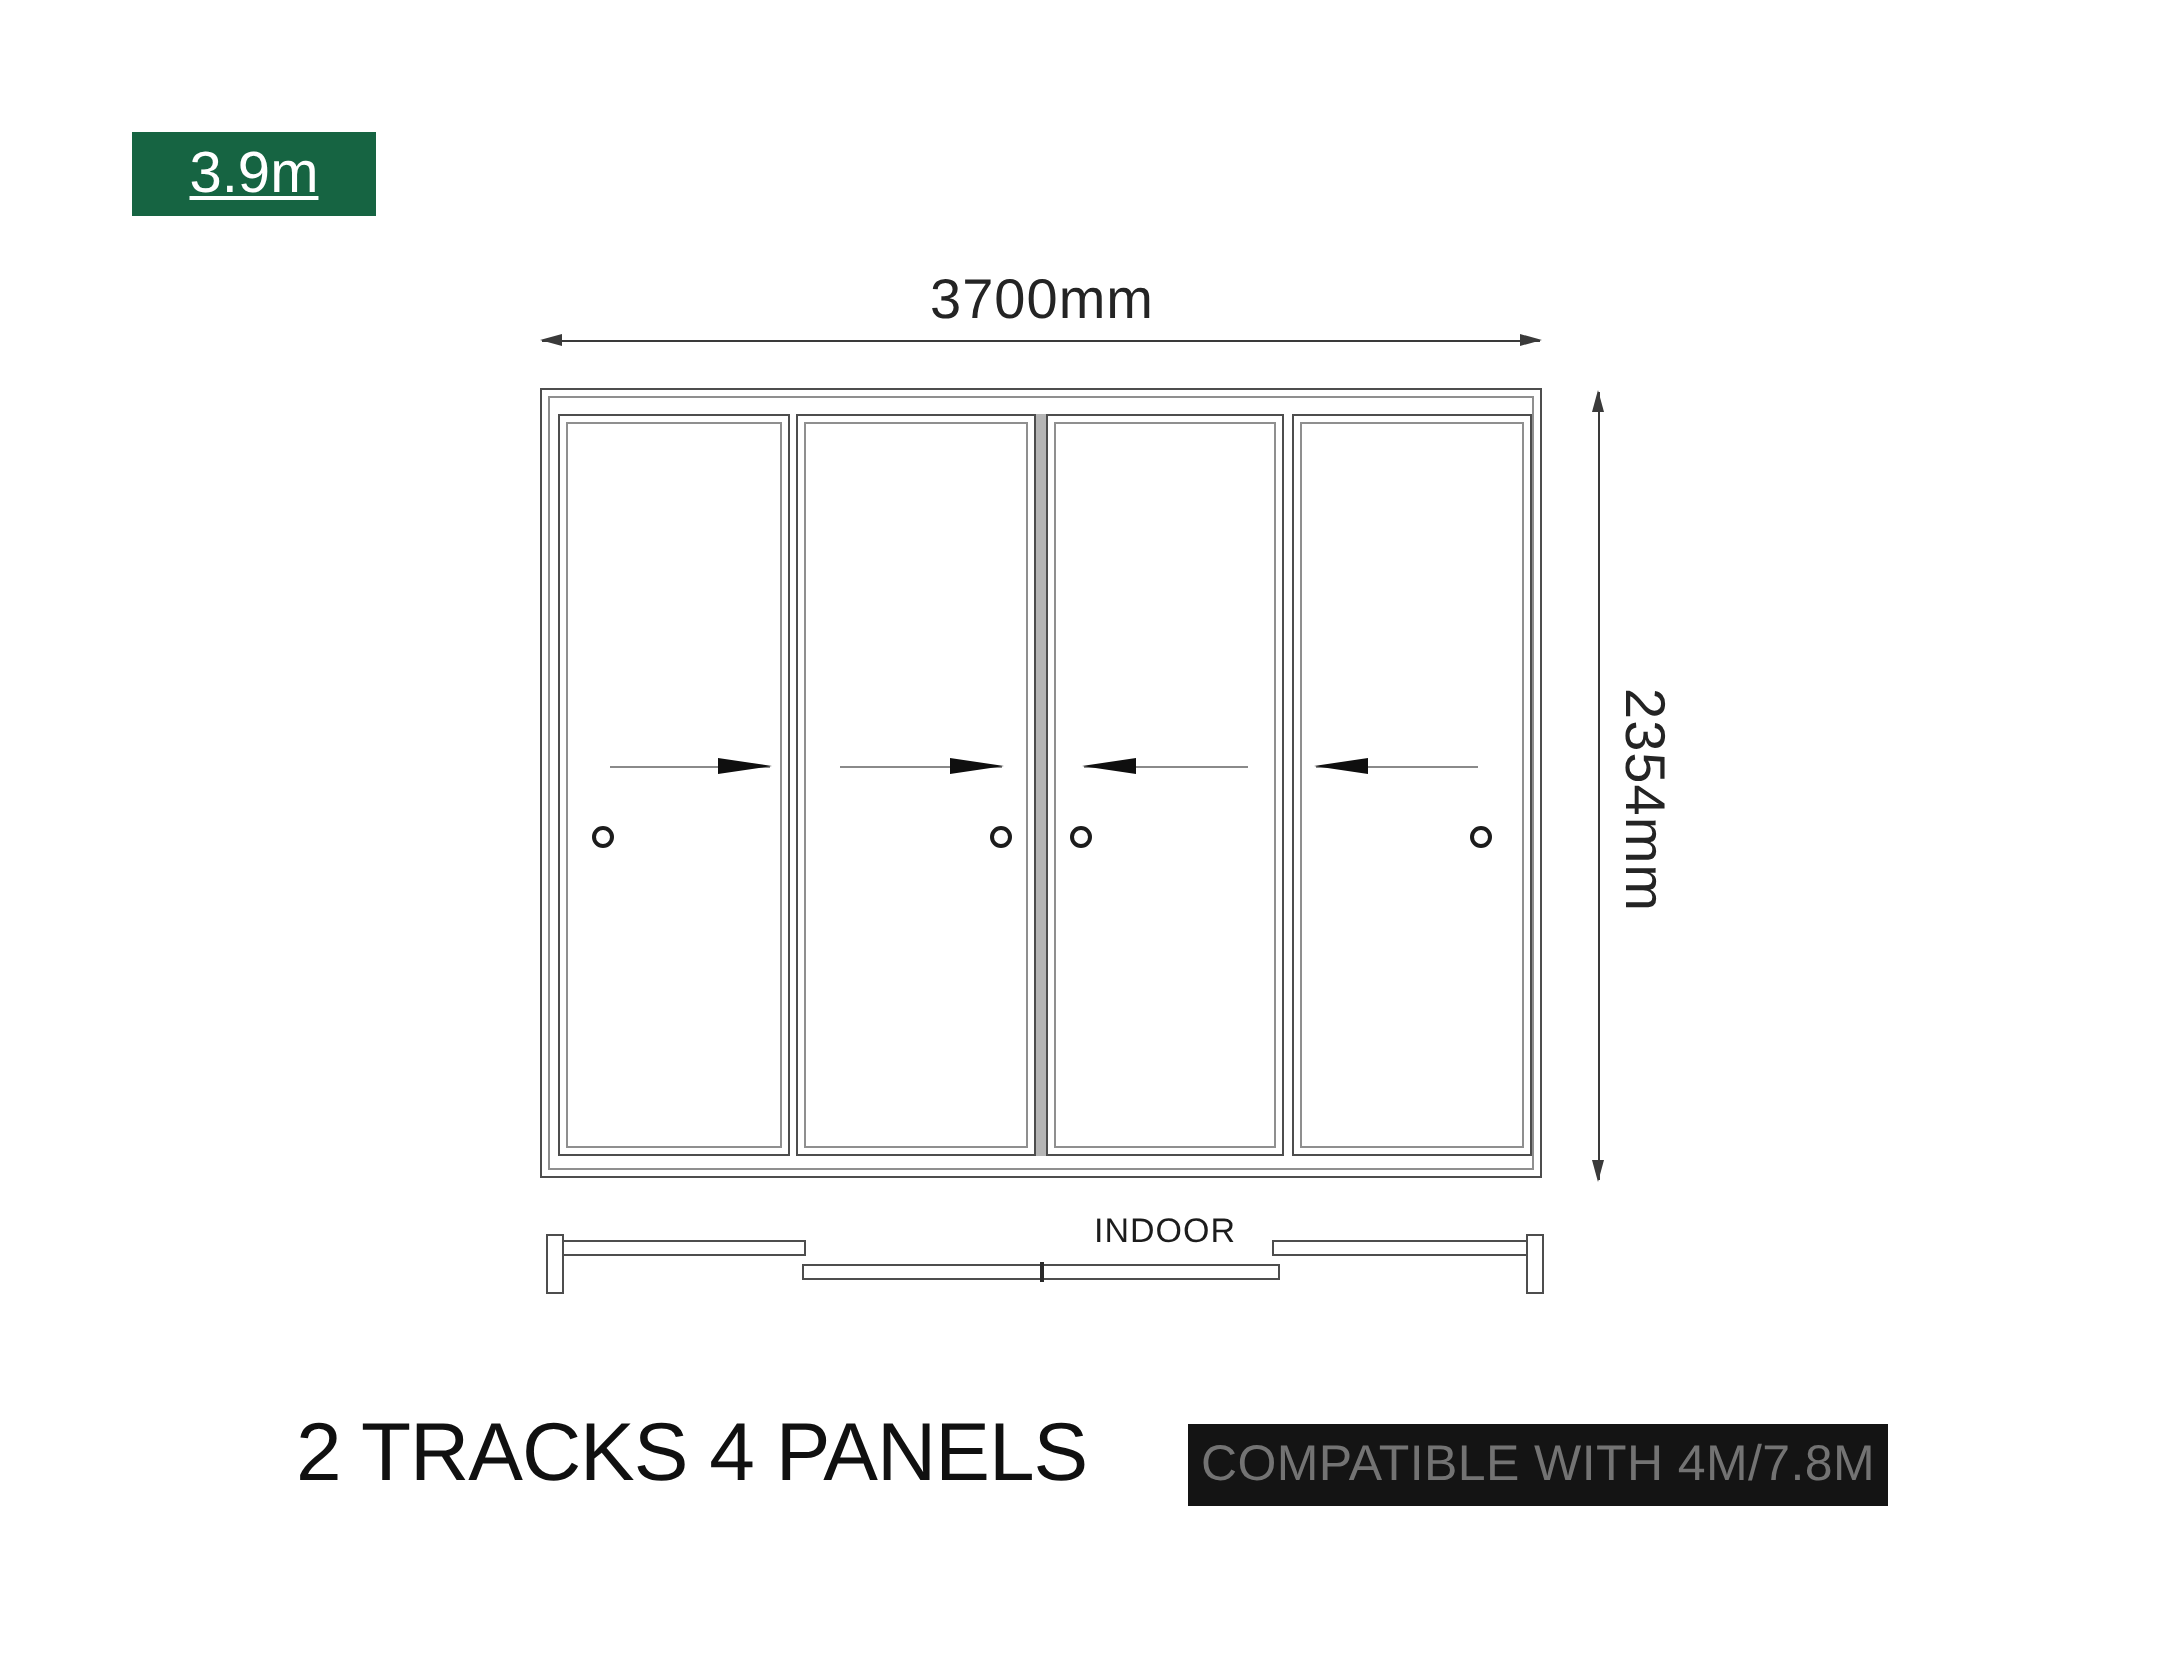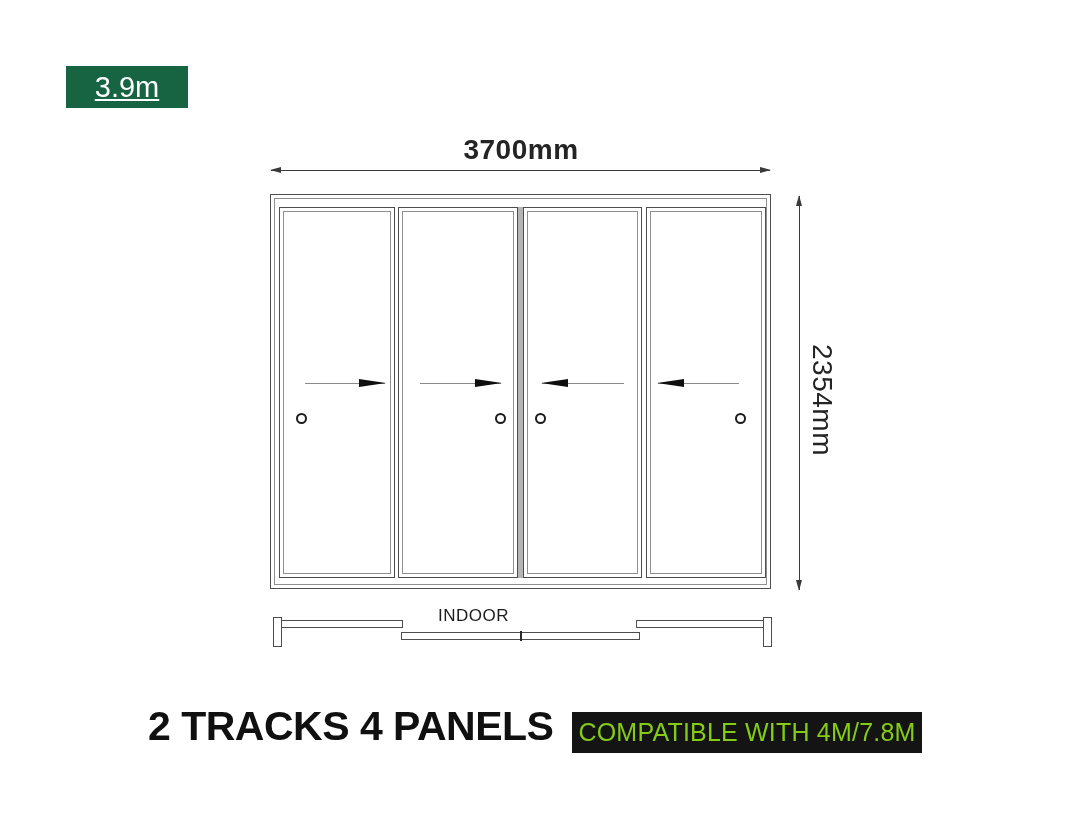--- a/index.html
+++ b/index.html
@@ -16,21 +16,21 @@
   .dim-line-h { position:absolute; left:271px; top:170px; width:499px; height:0;
     border-top:1px solid #3a3a3a; }
   .dim-line-v { position:absolute; left:799px; top:196px; width:0; height:394px;
     border-left:1px solid #3a3a3a; }
   .dim-arrow { position:absolute; width:0; height:0; }
   .dim-arrow.west  { left:270px; top:167px; border-top:3.5px solid transparent; border-bottom:3.5px solid transparent; border-right:11px solid #3a3a3a; }
   .dim-arrow.east  { left:760px; top:167px; border-top:3.5px solid transparent; border-bottom:3.5px solid transparent; border-left:11px solid #3a3a3a; }
   .dim-arrow.north { left:796px; top:195px; border-left:3.5px solid transparent; border-right:3.5px solid transparent; border-bottom:11px solid #3a3a3a; }
   .dim-arrow.south { left:796px; top:580px; border-left:3.5px solid transparent; border-right:3.5px solid transparent; border-top:11px solid #3a3a3a; }
   .dim-label-w { position:absolute; left:421px; top:134px; width:200px; text-align:center;
-    font-size:28px; font-weight:700; color:#242424; letter-spacing:0.5px; }
+    font-size:28px; font-weight:400; color:#242424; letter-spacing:0.5px; }
   .dim-label-h { position:absolute; left:742px; top:384px; width:160px; height:32px; line-height:32px;
     text-align:center; font-size:28px; font-weight:300; color:#242424; letter-spacing:0.5px;
     transform:rotate(90deg); }
 
   
   .frame-outer { position:absolute; left:270px; top:194px; width:501px; height:395px;
     border:1px solid #4d4d4d; }
   .frame-inner-line { position:absolute; left:3px; top:3px; right:3px; bottom:3px;
     border:1px solid #8f8f8f; }
   .panel { position:absolute; top:207px; height:371px; border:1px solid #4d4d4d; background:#fff; }
@@ -52,35 +52,35 @@
   .sa-2 { left:420px; width:81px; }
   .sa-3 { left:542px; width:82px; }
   .sa-4 { left:658px; width:81px; }
 
   
   .knob { position:absolute; top:413px; width:11px; height:11px; border:2px solid #1c1c1c;
     border-radius:50%; background:#fff; }
   .knob-1 { left:296px; } .knob-2 { left:495px; } .knob-3 { left:535px; } .knob-4 { left:735px; }
 
   
-  .track-label { position:absolute; width:180px; text-align:left; font-size:17px;
+  .track-label { position:absolute; width:180px; text-align:right; font-size:17px;
     color:#1c1c1c; letter-spacing:0.5px; font-weight:400; }
   .indoor-label  { left:438px; top:606px; }
   .outdoor-label { left:439px; top:649px; }
   .track-piece { position:absolute; border:1px solid #4d4d4d; background:#fff; }
   .cap-left   { left:273px; top:617px; width:9px;  height:30px; }
   .bar-left   { left:281px; top:620px; width:122px; height:8px; }
   .bar-right  { left:636px; top:620px; width:128px; height:8px; }
   .cap-right  { left:763px; top:617px; width:9px;  height:30px; }
   .bar-center { left:401px; top:632px; width:239px; height:8px; }
   .bar-center-tick { position:absolute; left:520px; top:631px; width:2px; height:10px; background:#2a2a2a; }
 
   
   .footer-title { position:absolute; left:148px; top:703px; width:410px;
-    font-size:41px; font-weight:700; color:#101010; letter-spacing:-0.5px; white-space:nowrap; }
+    font-size:41px; font-weight:400; color:#101010; letter-spacing:-0.5px; white-space:nowrap; }
   .compat-badge { position:absolute; left:572px; top:712px; width:350px; height:41px;
     display:flex; align-items:center; justify-content:center;
     font-size:25px; font-weight:400; letter-spacing:0.2px; white-space:nowrap; }
 </style>
 </head>
 <body>
 
 <div class="canvas">
 
   <div class="size-badge" style="background:#166442; color:#ffffff;text-decoration:underline;">
@@ -139,17 +139,17 @@
 
   <div class="track-label indoor-label">INDOOR</div>
   <div class="track-piece cap-left"></div>
   <div class="track-piece bar-left"></div>
   <div class="track-piece bar-right"></div>
   <div class="track-piece cap-right"></div>
   <div class="track-piece bar-center"></div>
   <div class="bar-center-tick"></div>
 
   <div class="footer-title">2 TRACKS 4 PANELS</div>
-  <div class="compat-badge" style="background:#141414; color:#84cc16;">
+  <div class="compat-badge" style="background:#141414; color:#737373;margin-left:22px;">
     <span>COMPATIBLE WITH 4M/7.8M</span>
   </div>
 
 </div>
 
 </body></html>

